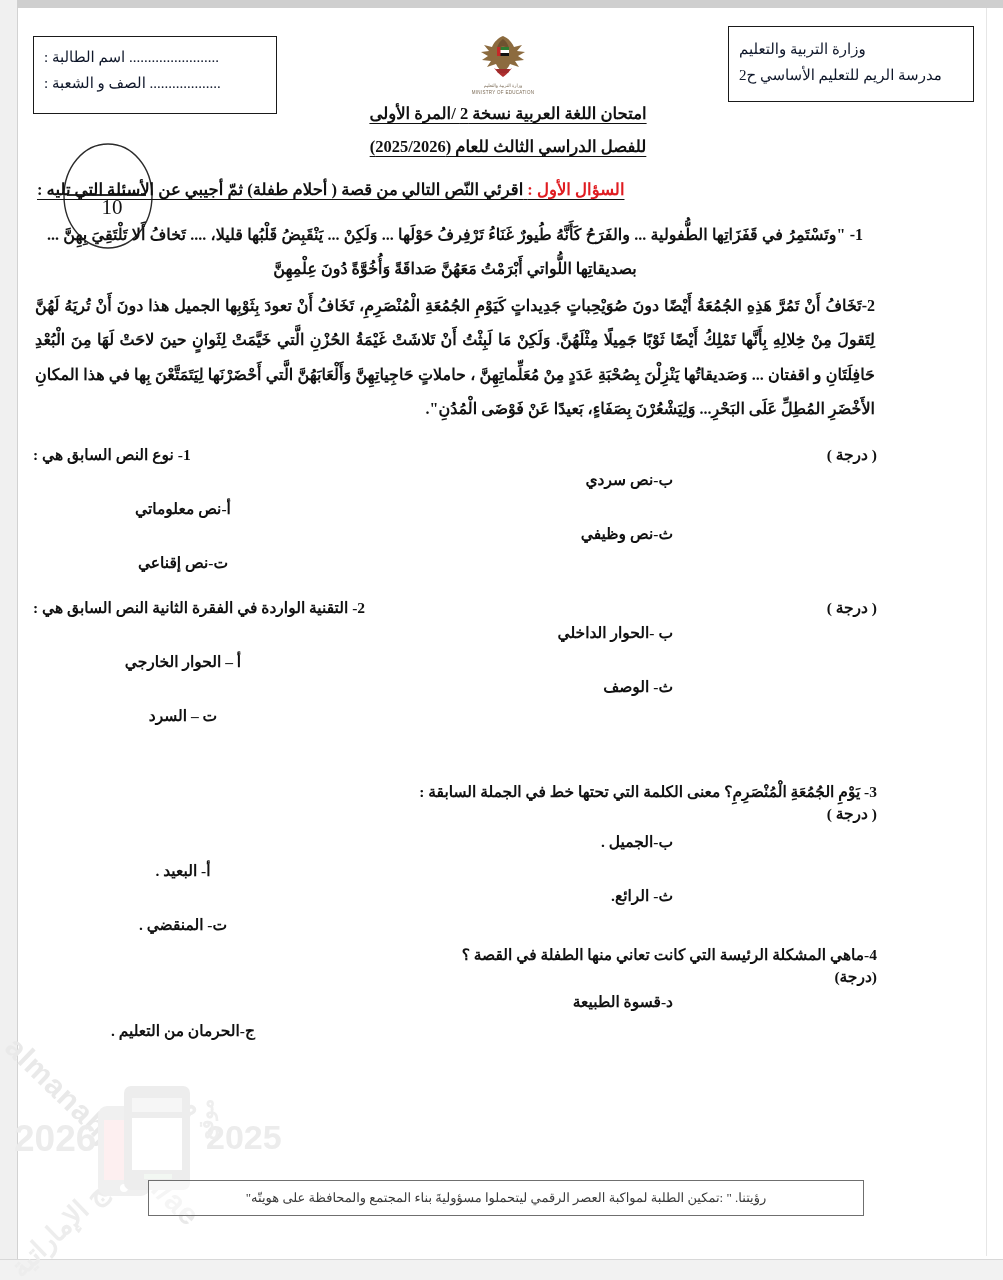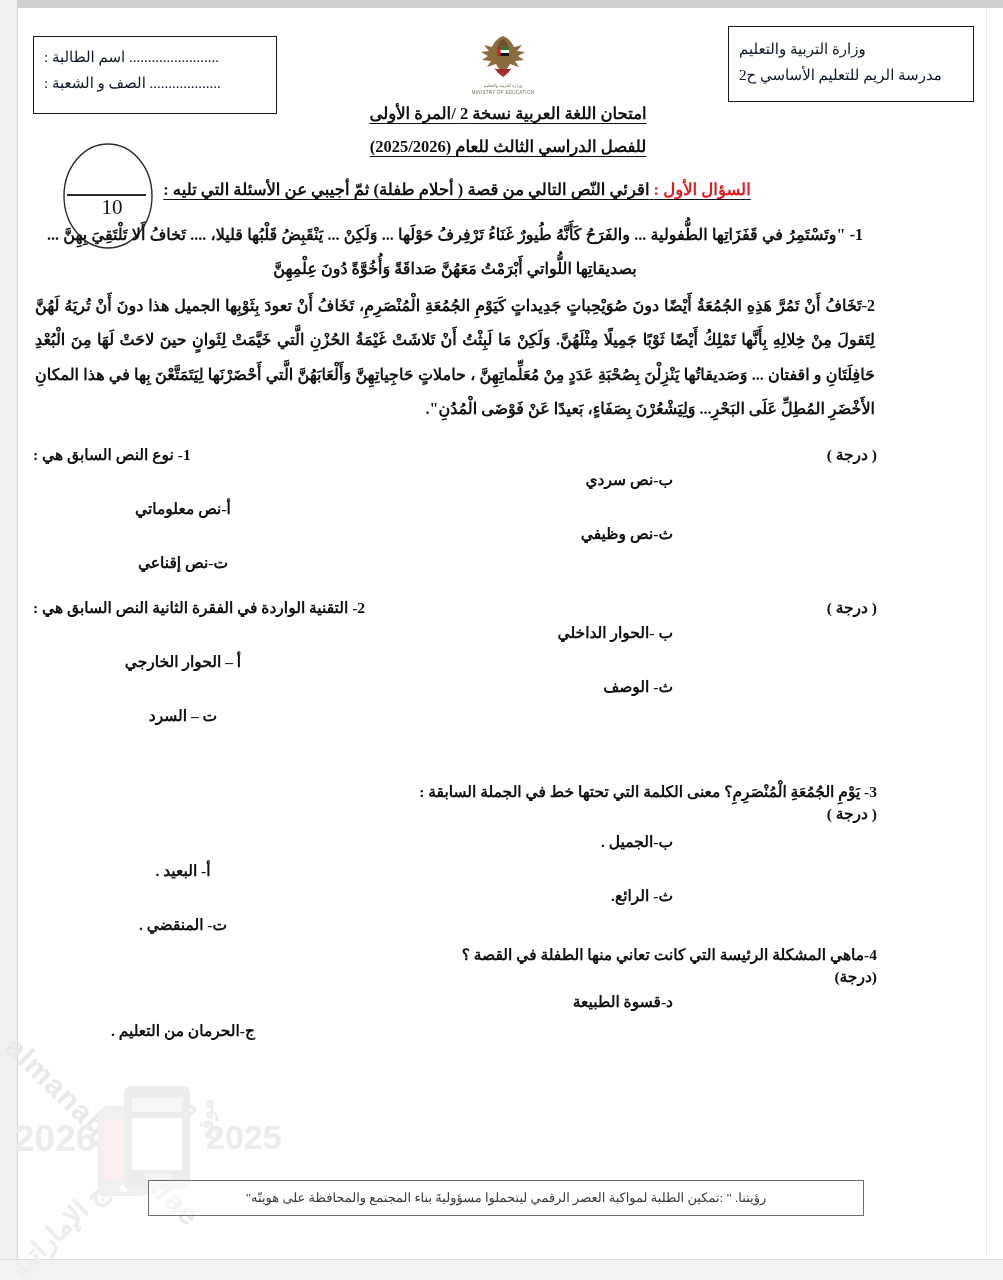--- a/index.html
+++ b/index.html
@@ -200,21 +200,21 @@
     position: absolute;
     left: 33px;
     top: 180px;
     width: 844px;
     z-index: 2;
   }
 
   #q1-header {
     font-size: 16.5px;
     font-weight: bold;
-    text-align: center;
+    text-align: left;
     text-decoration: underline;
     text-underline-offset: 4px;
     color: #111;
     margin-bottom: 18px;
     white-space: nowrap;
     padding-left: 4px;
   }
   #q1-header .red { color: #e01c21; }
 
   .passage {

